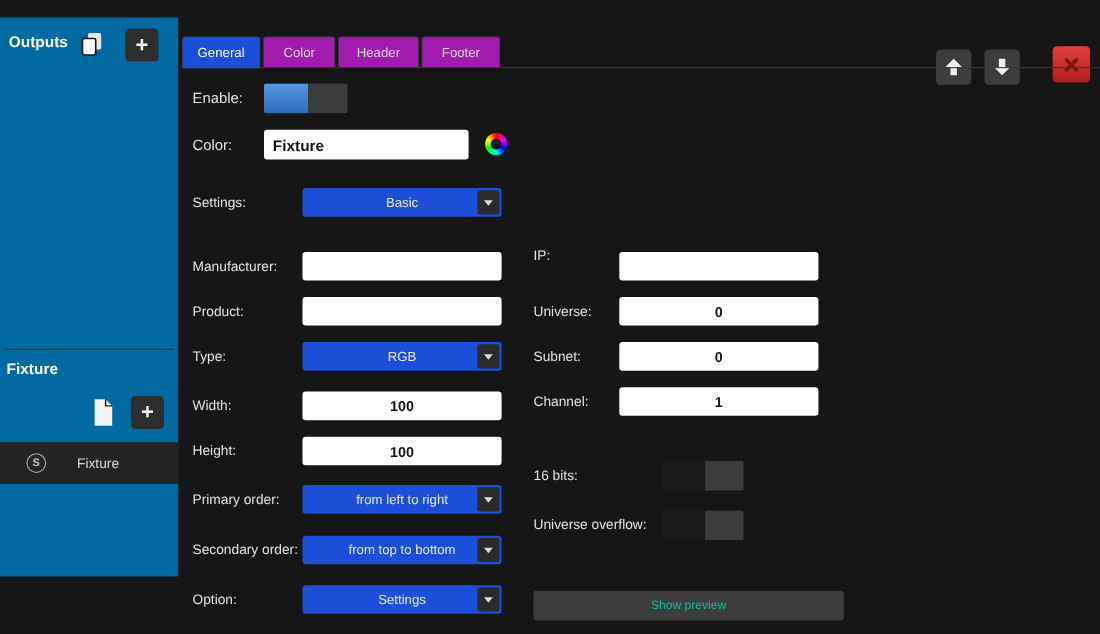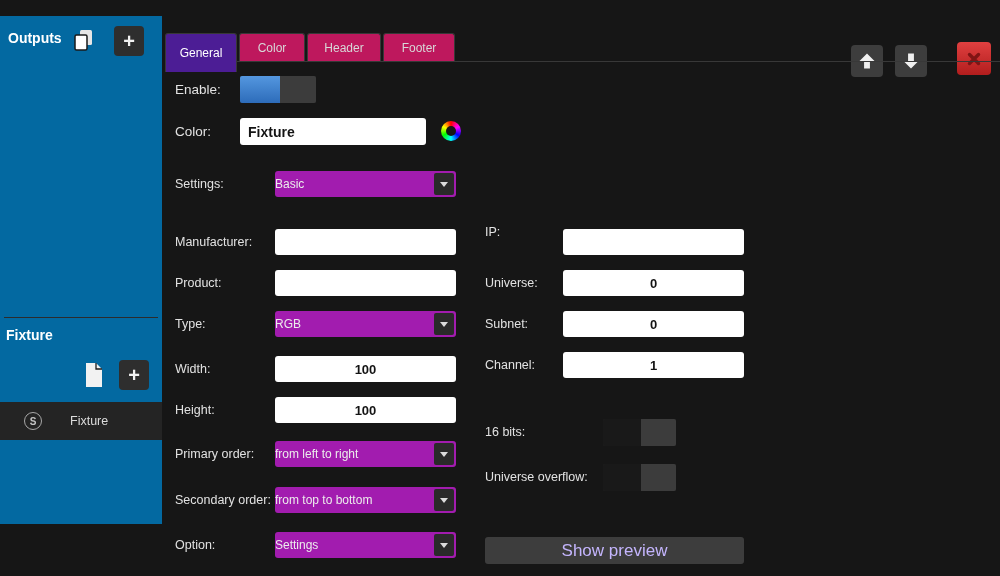--- a/index.html
+++ b/index.html
@@ -16,53 +16,53 @@
   .sb-item{position:absolute;left:0;width:162px;color:#e8e8e8;font-size:12.5px;display:flex;
            align-items:center;justify-content:center;cursor:pointer}
   .sb-item.selected{background:#2d2d2d;border-left:4px solid #c8102e;padding-right:4px}
   .sb-divider{position:absolute;left:4px;width:154px;height:1px;background:#2c2c2c}
   .fixture-item{position:absolute;left:0;width:162px;height:38px;background:#242424;display:flex;
                 align-items:center;padding-left:24px;gap:28px;cursor:pointer;font-size:12.5px;color:#dcdcdc}
   .s-badge{width:18px;height:18px;border:1.5px solid #a8a8a8;border-radius:50%;color:#c4c4c4;
            font-size:10px;font-weight:bold;display:flex;align-items:center;justify-content:center}
 
   
-  .tab{position:absolute;top:33px;height:28px;background:#be185d;border:1px solid #383838;border-bottom:none;
+  .tab{position:absolute;top:33px;height:28px;background:#a21caf;border:1px solid #383838;border-bottom:none;
        color:#d8d8d8;font-size:12px;display:flex;align-items:center;justify-content:center;
        border-radius:3px 3px 0 0;cursor:pointer;z-index:2}
-  .tab.active{background:#4c1d95;color:#fff;height:39px;z-index:3}
+  .tab.active{background:#1d4ed8;color:#fff;height:29px;z-index:3}
   .tabline{position:absolute;left:165px;right:0;top:61px;height:1px;background:#383838;z-index:1}
 
   
   .lbl{position:absolute;color:#e2e2e2;font-size:12.5px;height:27px;line-height:27px}
   .lbl-lg{font-size:13.5px}
   .tinput{position:absolute;height:26px;background:#ffffff;border:none;border-radius:3px;
           font-family:inherit;font-weight:bold;font-size:13px;color:#141414;padding:0 8px;outline:none}
   .tinput.center{text-align:center}
-  .dropdown{position:absolute;height:26px;background:#a21caf;border-radius:3px;color:#ececec;font-size:12px;
-            display:flex;align-items:center;justify-content:flex-start;cursor:pointer}
+  .dropdown{position:absolute;height:26px;background:#1d4ed8;border-radius:3px;color:#ececec;font-size:12px;
+            display:flex;align-items:center;justify-content:center;cursor:pointer}
   .dd-btn{position:absolute;right:2px;top:2px;bottom:2px;width:20px;background:#2a2a2a;border-radius:2px;
           display:flex;align-items:center;justify-content:center}
   .dd-arrow{width:0;height:0;border-left:4px solid transparent;border-right:4px solid transparent;
             border-top:5px solid #dcdcdc}
   .toggle{position:absolute;width:76px;height:27px;border-radius:2px;overflow:hidden;display:flex;
           cursor:pointer;background:#2a2a2a}
   .toggle .ind{width:52%;height:100%;background:#191919}
   .toggle .grip{width:48%;height:100%;background:#3c3c3c}
   .toggle.on .ind{background:linear-gradient(180deg,#5497df 0%,#2d6cba 100%)}
   .color-wheel{position:absolute;width:20px;height:20px;border-radius:50%;cursor:pointer;
                background:conic-gradient(#f00,#f0f,#00f,#0ff,#0f0,#ff0,#f00)}
   .color-wheel::after{content:"";position:absolute;inset:5px;border-radius:50%;background:#161616}
 
   
   .icon-btn{position:absolute;width:32px;height:32px;background:#3d3d3d;border:none;border-radius:4px;
             display:flex;align-items:center;justify-content:center;cursor:pointer;padding:0}
   .close-btn{background:linear-gradient(180deg,#e04040,#b21d1d);width:34px;height:33px}
-  .preview-btn{position:absolute;left:485px;top:537px;width:259px;height:27px;background:#3d3d3d;border:none;
-               border-radius:3px;color:#c4b5fd;font-size:17px;cursor:pointer;font-family:inherit}
+  .preview-btn{position:absolute;left:485px;top:537px;width:282px;height:27px;background:#3d3d3d;border:none;
+               border-radius:3px;color:#14b8a6;font-size:11px;cursor:pointer;font-family:inherit}
 </style>
 </head>
 <body>
 
 <aside class="sidebar">
 
   <span class="sb-title" style="left:8px;top:14px">Outputs</span>
 
   <span class="icon-box" style="left:70px;top:11px;width:26px;height:26px">
     <svg width="24" height="24" viewBox="0 0 24 24">

